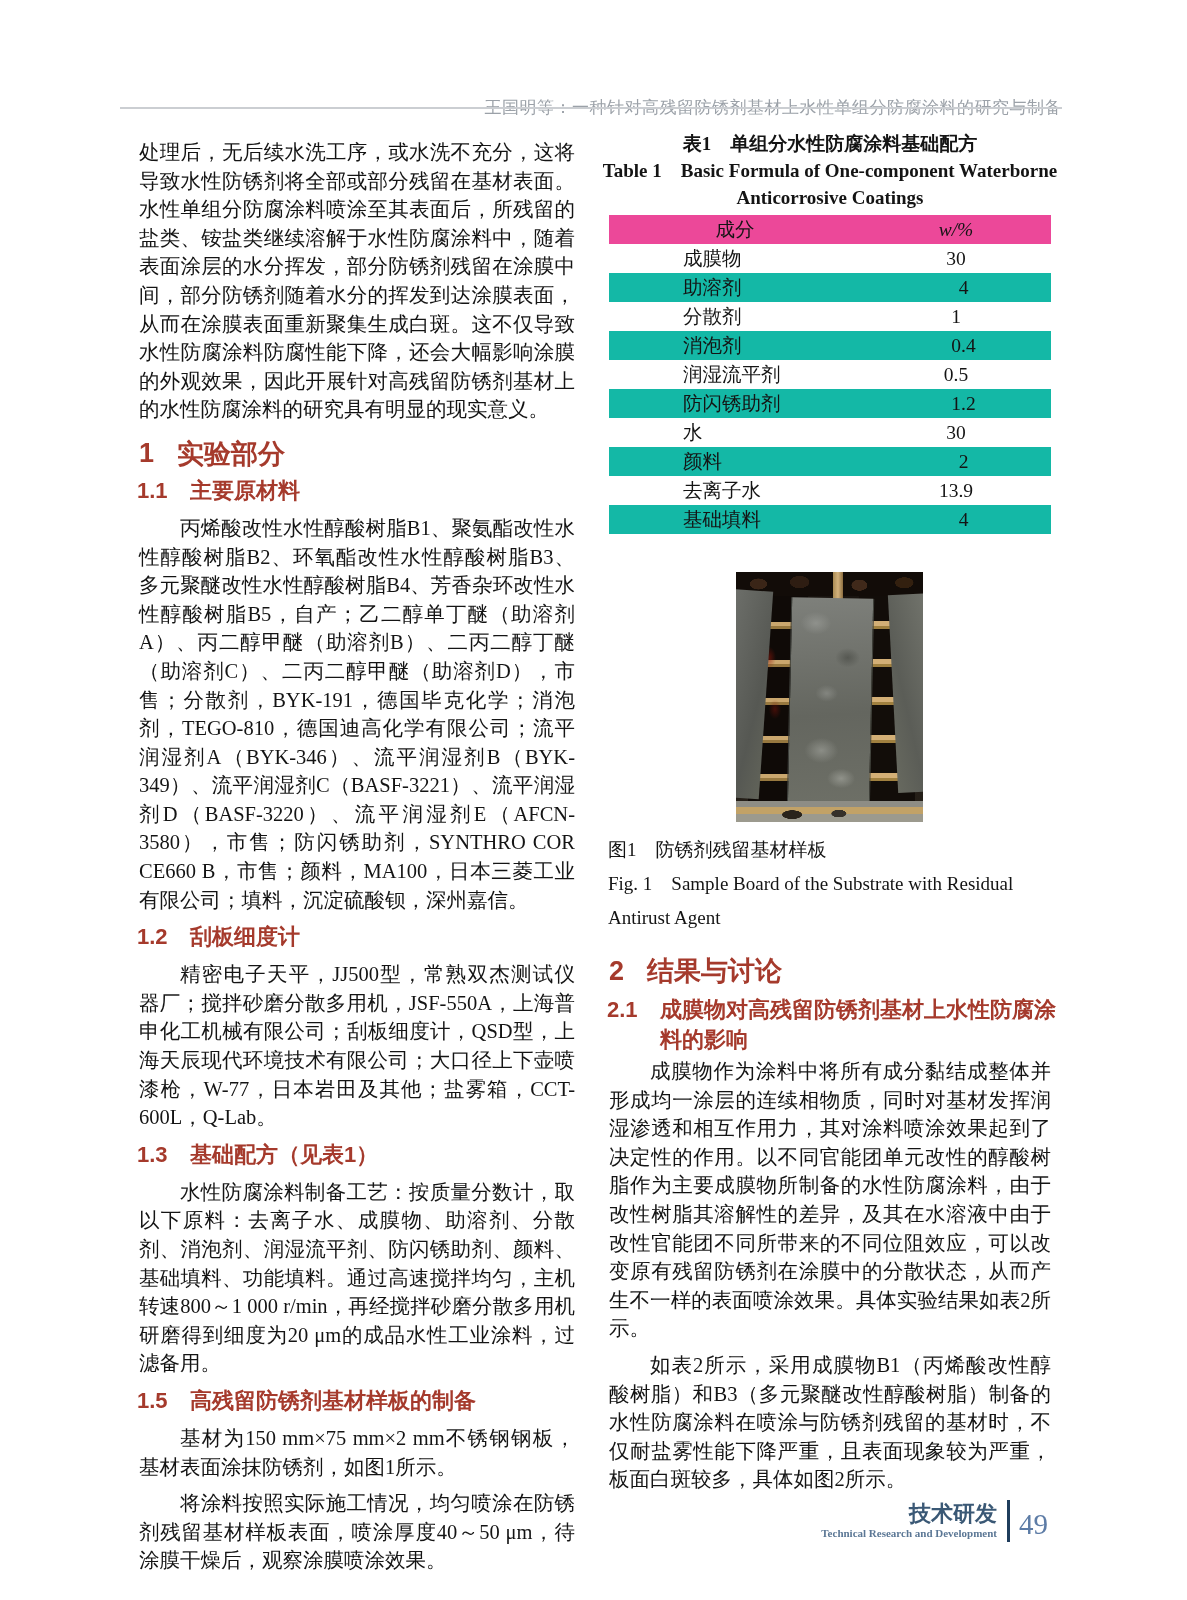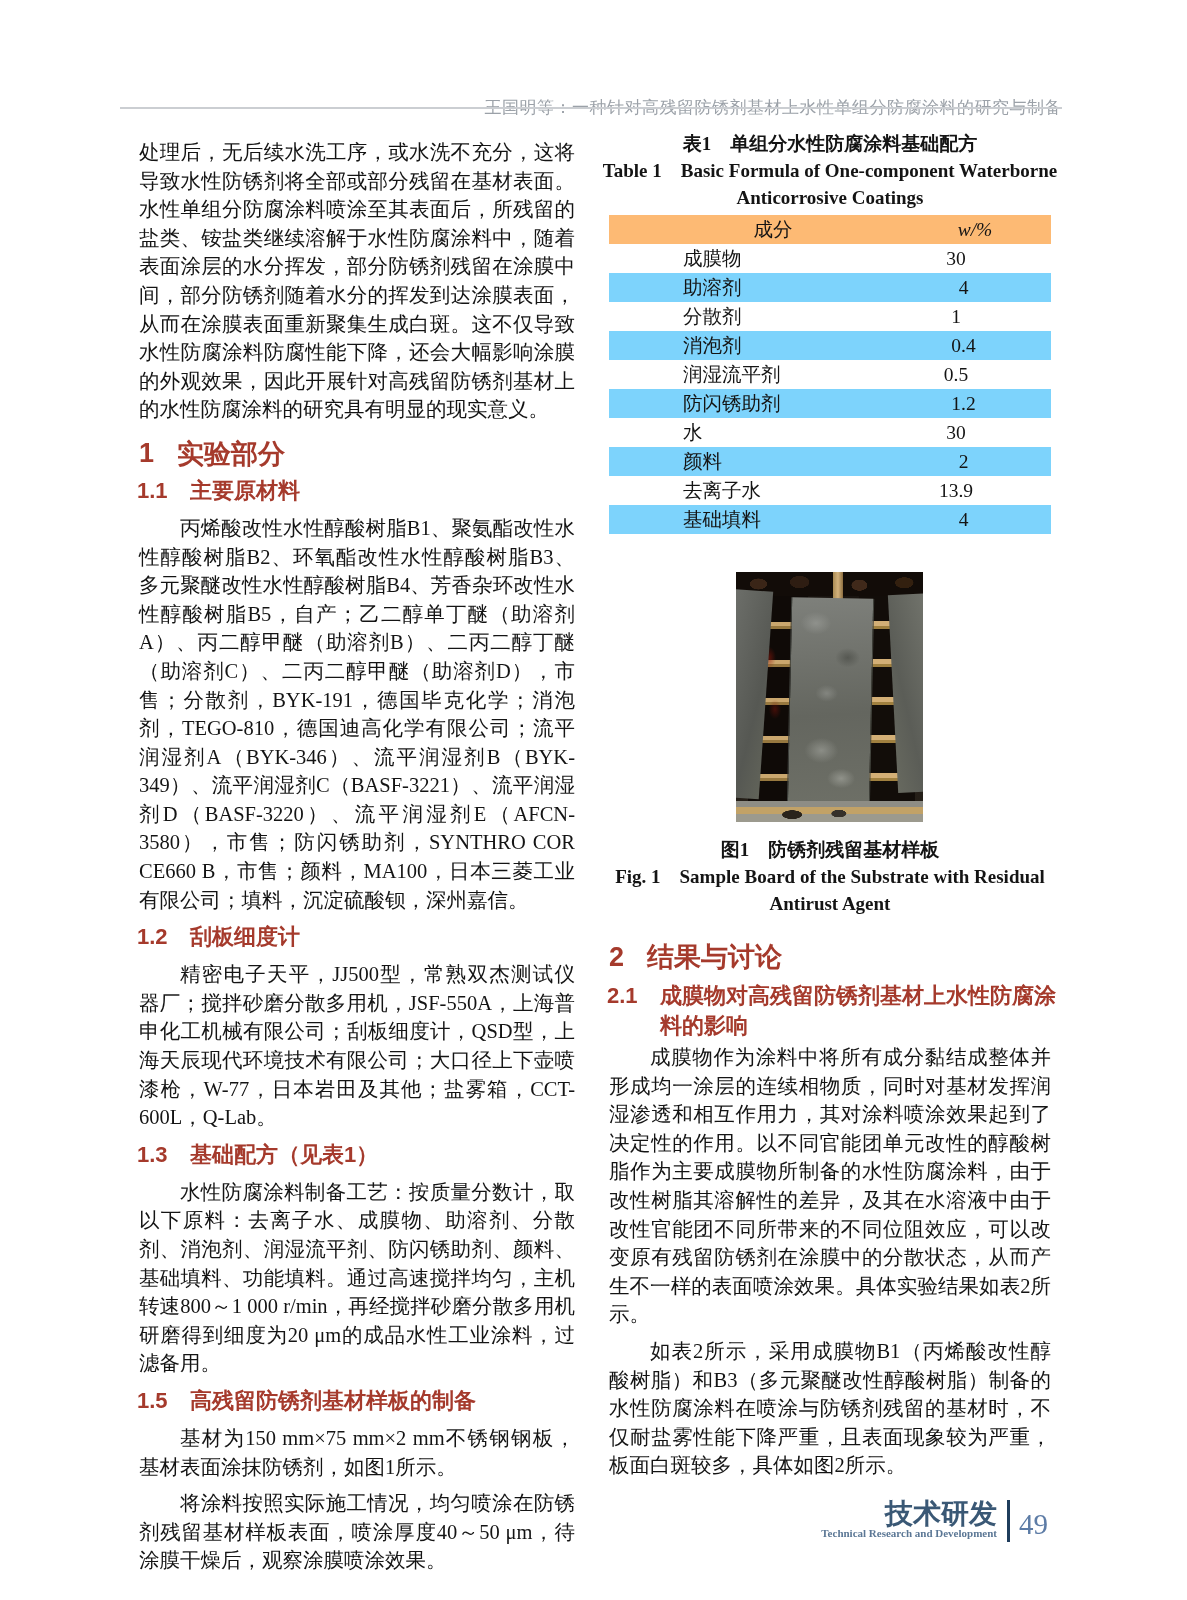--- a/index.html
+++ b/index.html
@@ -34,23 +34,23 @@
   }
   .h2-heading .num { margin-left:6px; width:53px; flex:none; }
   .h2-heading .h2-title { flex:1; }
   .mt6 { margin-top:6px; }
   
   .tcaption { text-align:center; font-weight:bold; font-size:19px; line-height:27px; margin:0; }
   .table1 { margin:4px 0 0 8px; width:442px; font-size:19.5px; }
   .trow { display:flex; height:29px; align-items:center; }
   .trow .c1 { width:252px; box-sizing:border-box; padding-left:74px; }
   .trow .c2 { flex:1; text-align:center; }
-  .trow.thead { background:#fdba74;padding-left:38px; }
+  .trow.thead { background:#ec4899; }
   .trow.thead .c1 { padding-left:0; text-align:center; }
-  .trow.pink { background:#7dd3fc;gap:15px; }
+  .trow.pink { background:#14b8a6;gap:15px; }
   .col-frac { font-style:italic; }
   
   .figure-photo {
     position:relative; width:187px; height:250px; margin:38px 0 0 135px;
     background:linear-gradient(180deg,#17120e 0%,#201a14 55%,#262019 100%); overflow:hidden;
   }
   .ph-top {
     position:absolute; top:0; left:0; right:0; height:24px;
     background:
       radial-gradient(14px 9px at 12% 50%, #3a2517 60%, transparent 62%),
@@ -96,30 +96,30 @@
     border-left:1px solid #3e403c; border-right:1px solid #44463f;
   }
   .ph-floor {
     position:absolute; bottom:0; left:0; right:0; height:21px;
     background:
       radial-gradient(16px 7px at 30% 65%, #2a241c 60%, transparent 65%),
       radial-gradient(12px 6px at 55% 60%, #35302a 60%, transparent 65%),
       linear-gradient(180deg, #8e8d85 0 6px, #c2a267 6px 13px, #9c9a8e 13px 100%);
   }
   
-  .fcaption { text-align:center; font-weight:bold; font-size:19px; line-height:27px; margin:0; }
+  .fcaption { font-weight:normal; font-size:19px; line-height:27px; margin:7px; }
   .fcaption-first { margin-top:14px; }
   .sec2-h1 { margin-top:22px; }
   .p-after-h { margin-top:2px; }
   
   .footer { position:absolute; top:1500px; right:139px; display:flex; align-items:center; }
   .footer-labels { text-align:right; }
   .footer-zh {
     font-family:"Liberation Sans","DejaVu Sans",sans-serif; font-weight:bold;
-    font-size:28px; line-height:24px; color:#3a5875;
+    font-size:22px; line-height:24px; color:#3a5875;
   }
   .footer-en { font-size:11px; line-height:15px; color:#5b7795; font-weight:bold; }
   .footer-bar { width:3px; height:42px; background:#1f3d5c; margin:0 9px 0 10px; }
   .footer-page { font-size:29px; color:#5d7ca6; padding-top:6px; }
 </style>
 </head>
 <body>
 
 <div class="page">
 

